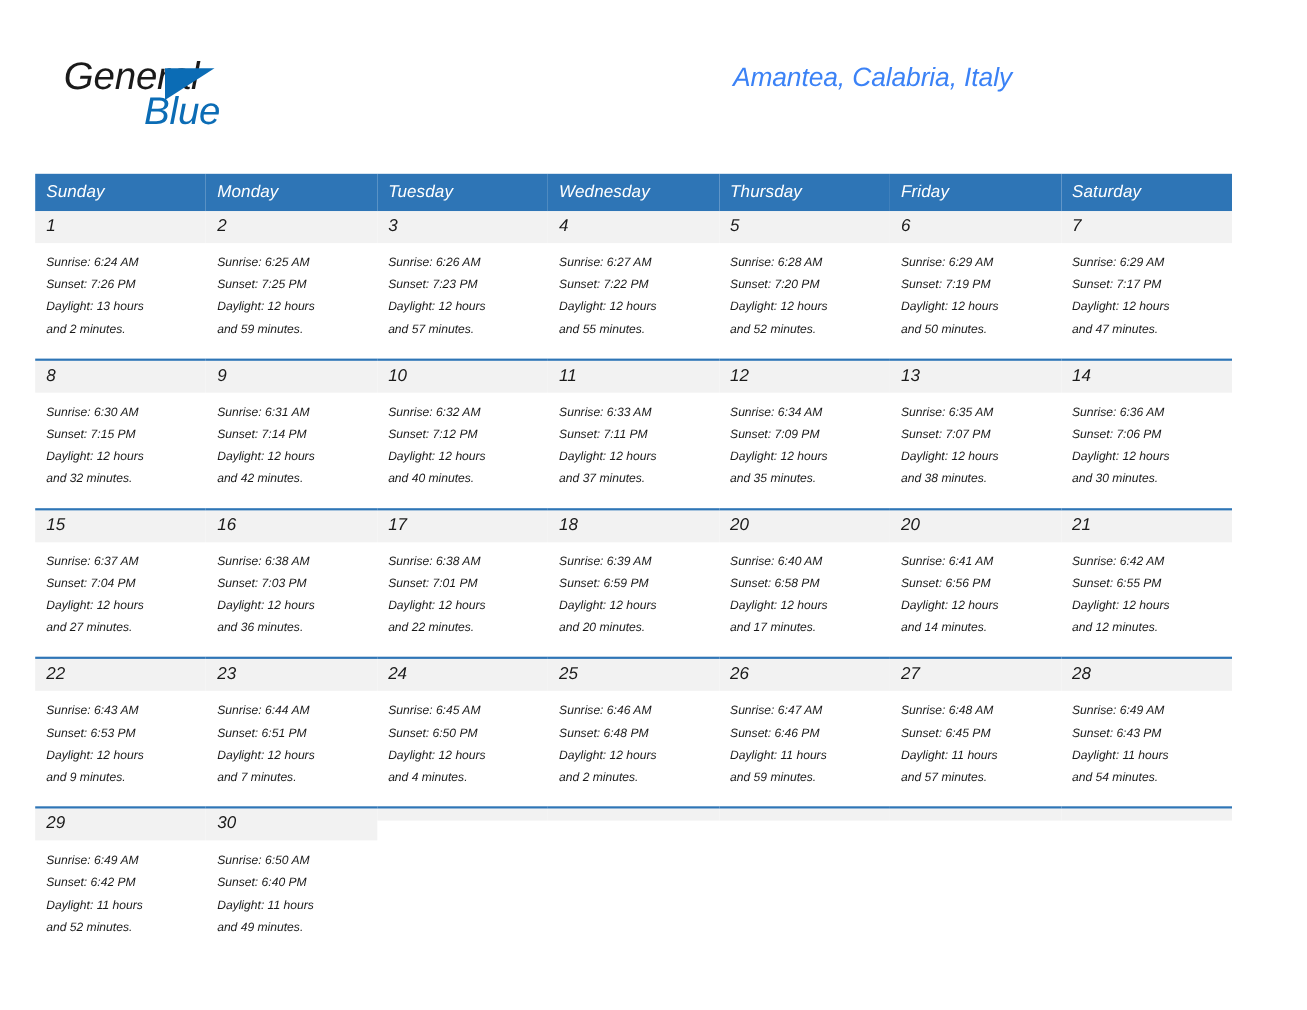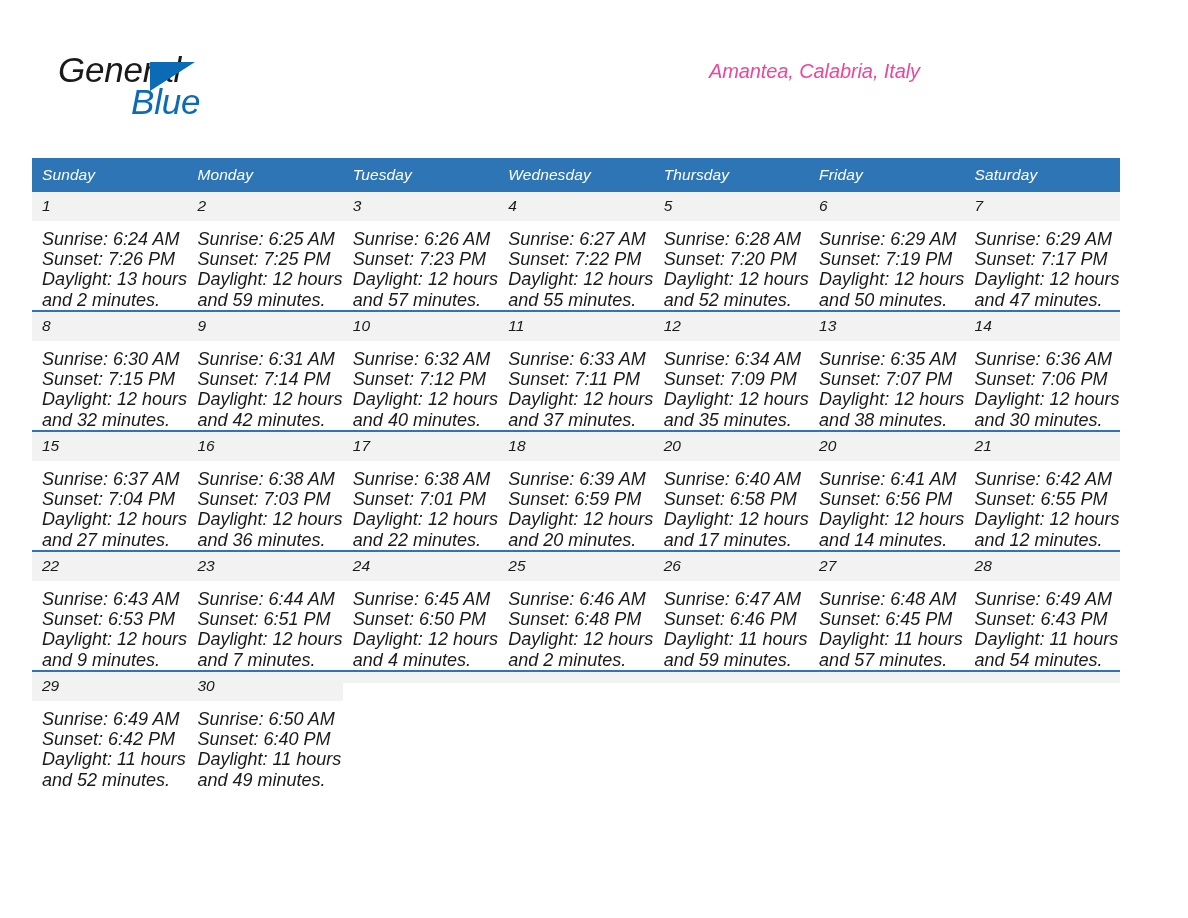--- a/index.html
+++ b/index.html
@@ -67,23 +67,23 @@
     text-align: right;
   }
   .cal-title {
     font-size: 40px;
     line-height: 48px;
     color: #131313;
     font-weight: normal;
     letter-spacing: -0.3px;
   }
   .cal-sub {
-    font-size: 20px;
+    font-size: 24px;
     line-height: 30px;
-    color: #ec4899;
+    color: #3b82f6;
     margin-top: 8px;
     letter-spacing: -0.1px;
   }
 
   
   .calendar {
     position: absolute;
     left: 32px;
     top: 158px;
     width: 1088px;
@@ -116,22 +116,22 @@
     background: #f2f2f2;
     font-size: 15.5px;
     line-height: 18px;
     padding: 5px 0 6px 10px;
     color: #1a1a1a;
   }
   .daynum.blank {
     color: transparent;
   }
   .info {
-    padding: 8px 0 0 10px;
-    font-size: 18px;
+    padding: 8px 0 16px 10px;
+    font-size: 11px;
     line-height: 20.2px;
     color: #1a1a1a;
   }
   .info div {
     white-space: nowrap;
   }
 </style>
 </head>
 <body>
 

